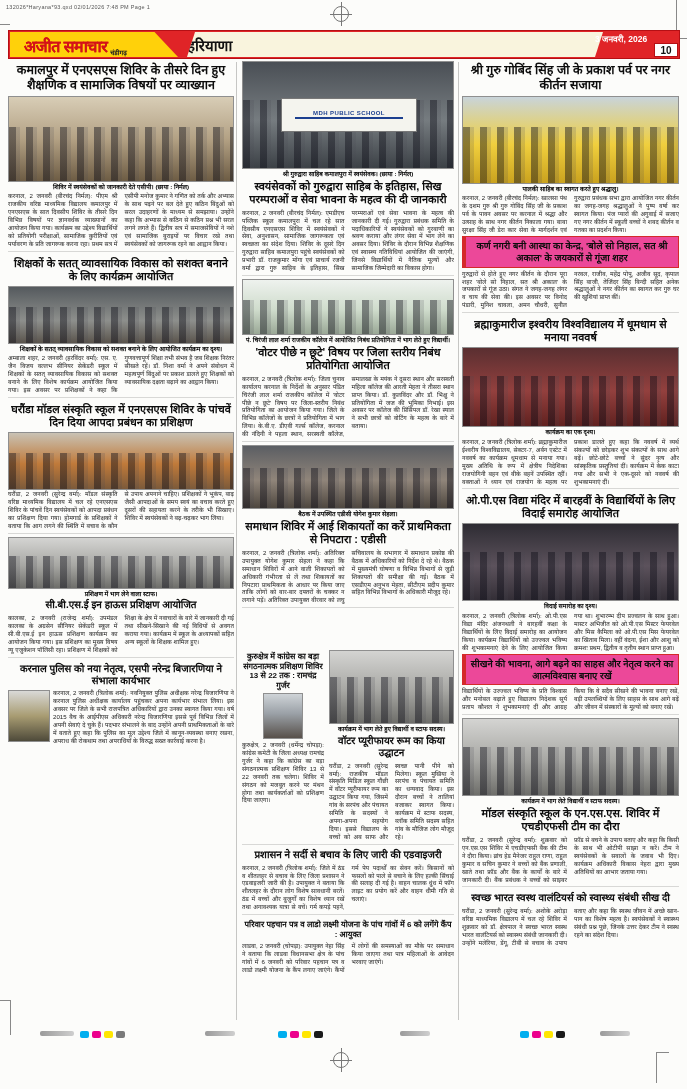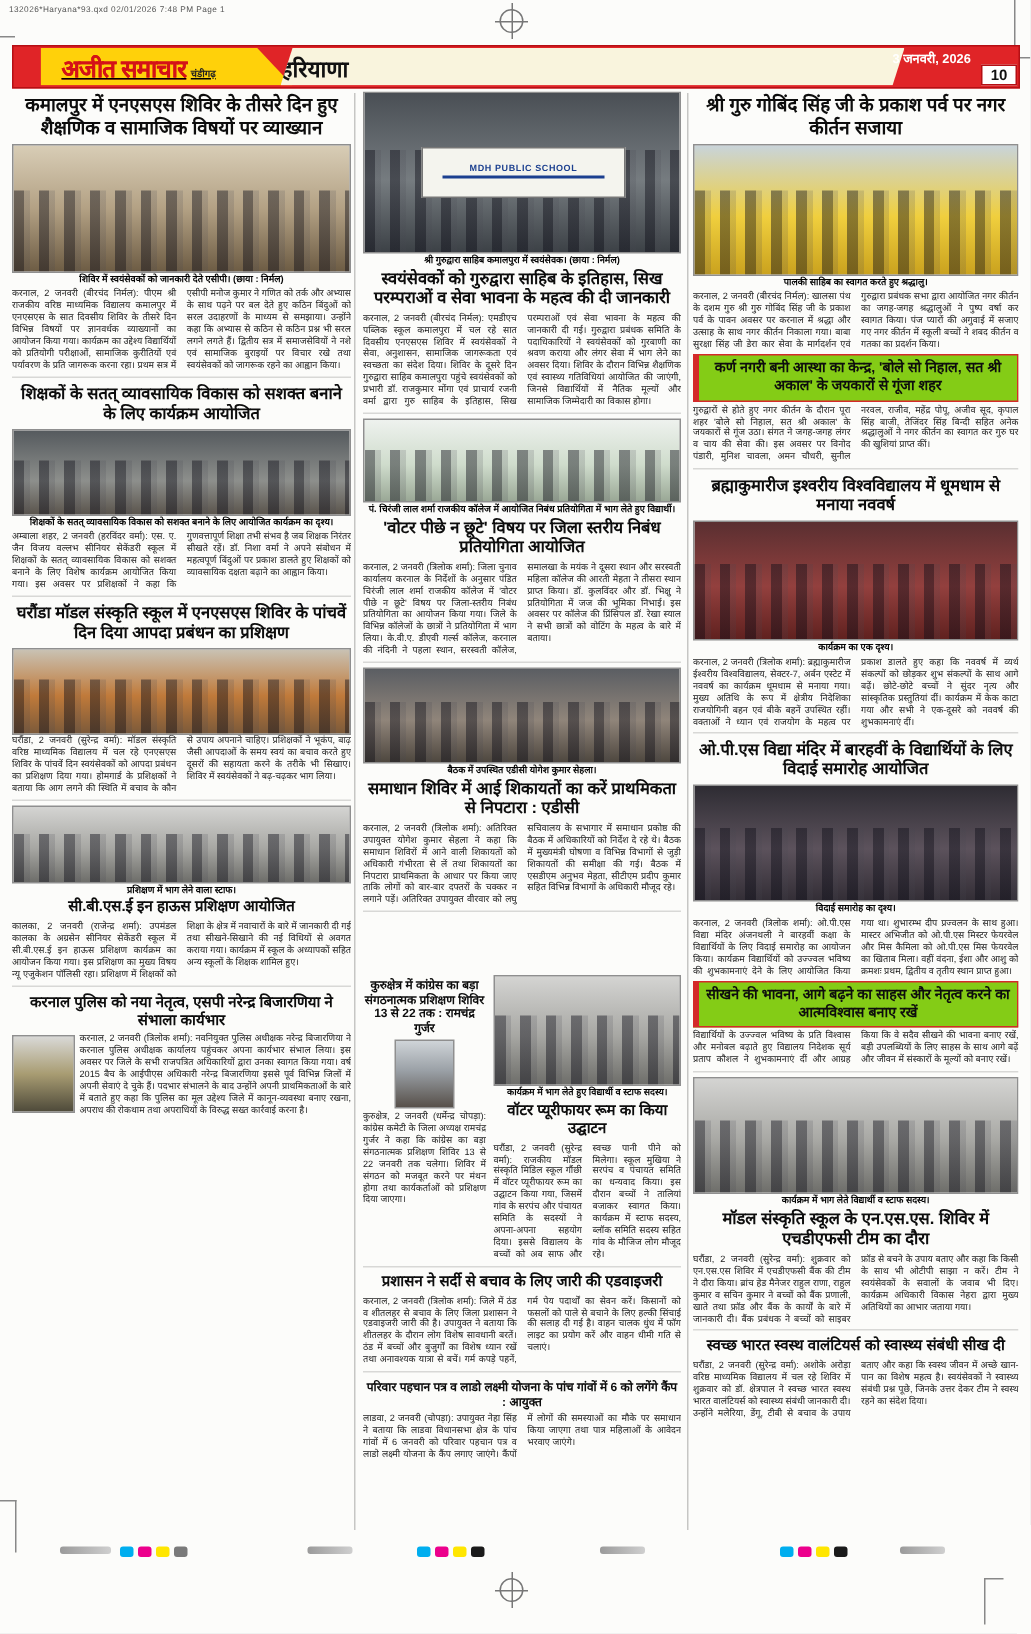--- a/index.html
+++ b/index.html
@@ -10,22 +10,22 @@
   .crosshair{position:absolute;width:14px;height:14px;border:1px solid #777;border-radius:50%;}
   .crosshair:before,.crosshair:after{content:"";position:absolute;background:#777;}
   .crosshair:before{left:50%;top:-5px;width:1px;height:24px;}
   .crosshair:after{top:50%;left:-4px;height:1px;width:22px;}
   .cornermark{position:absolute;border-color:#888;}
   .regrow{position:absolute;display:flex;gap:3px;align-items:center;}
   .regdot{width:9px;height:7px;border-radius:2px;}
   .graybar{position:absolute;height:5px;background:linear-gradient(90deg,#9a9a9a,#cfcfcf);border-radius:2px;}
   
   .masthead{position:absolute;left:8px;top:30px;width:670px;height:27px;background:#e02427;border:1px solid #b50f14;}
-  .mh-yellow{position:absolute;left:18px;top:1px;bottom:1px;width:168px;background:#ffd10a;
-             clip-path:polygon(0 0,86% 0,100% 100%,0 100%);display:flex;align-items:center;text-decoration:underline;}
+  .mh-yellow{position:absolute;left:1px;top:1px;bottom:1px;width:168px;background:#ffd10a;
+             clip-path:polygon(0 0,86% 0,100% 100%,0 100%);display:flex;align-items:flex-end;}
   .mh-title{font-weight:bold;font-size:16px;color:#d41218;margin-left:14px;letter-spacing:-.5px;
             text-shadow:0 0 .4px #d41218;}
   .mh-city{font-size:6.5px;font-weight:bold;color:#222;margin-left:3px;margin-top:7px;}
   .mh-cream{position:absolute;left:178px;right:76px;top:1px;bottom:1px;background:#f9f4dd;
             clip-path:polygon(8px 0,100% 0,calc(100% - 8px) 100%,0 100%);
             display:flex;align-items:center;}
   .mh-section{font-weight:bold;font-size:15px;color:#111;}
   .mh-date{position:absolute;right:4px;top:2px;width:80px;text-align:left;color:#fff;
            font-weight:bold;font-size:8.5px;}
   .mh-page{position:absolute;right:1px;bottom:1px;width:22px;height:12px;background:#fff;
@@ -59,21 +59,21 @@
   .ph-e{background:linear-gradient(180deg,#eef2ee 0%,#cfdccc 55%,#9aa896 100%);}
   .ph-f{background:linear-gradient(180deg,#c9c2b4 0%,#c07a3a 55%,#7c5a3a 100%);}
   .ph-g{background:linear-gradient(180deg,#5a2f31 0%,#93403e 55%,#60211f 100%);}
   .ph-h{background:linear-gradient(180deg,#5b5e63 0%,#90857a 55%,#4e473f 100%);}
   .ph-i{background:linear-gradient(180deg,#2e2c33 0%,#5c525c 55%,#332e36 100%);}
   .ph-j{background:linear-gradient(180deg,#d4d4d2 0%,#a7a7a3 55%,#6e6e6a 100%);}
   .banner{position:absolute;left:18%;top:34%;width:64%;height:30%;background:#f4f4ee;border:1px solid #777;
           display:flex;flex-direction:column;align-items:center;justify-content:center;z-index:2;}
   .banner .bt{font-size:6px;font-weight:bold;color:#1b3f8f;letter-spacing:.4px;}
   .banner .bl{width:80%;height:2px;background:#1b3f8f;margin-top:1px;}
-  .boxhl{background:#84cc16;border:1px solid #d42a2a;border-left:4px solid #d42a2a;
+  .boxhl{background:#ec4899;border:1px solid #d42a2a;border-left:4px solid #d42a2a;
          font-weight:bold;font-size:9.5px;line-height:1.25;text-align:center;color:#0d0d0d;
          padding:3px 4px;margin:2px 0;}
   .portrait{float:left;width:40px;height:50px;border:1px solid #8f8f8f;margin:1px 3px 1px 0;
             background:linear-gradient(180deg,#cfd4d8 0%,#9aa0a6 45%,#57504a 100%);}
   .portrait.khaki{background:linear-gradient(180deg,#d9d9d7 0%,#a89c72 50%,#4e4a3a 100%);}
   .row{display:flex;gap:5px;margin-top:39px;}
   .row .mini{width:82px;flex:none;}
   .row .grow{flex:1;min-width:0;}
   .mini .body{column-count:1;}
 </style>

